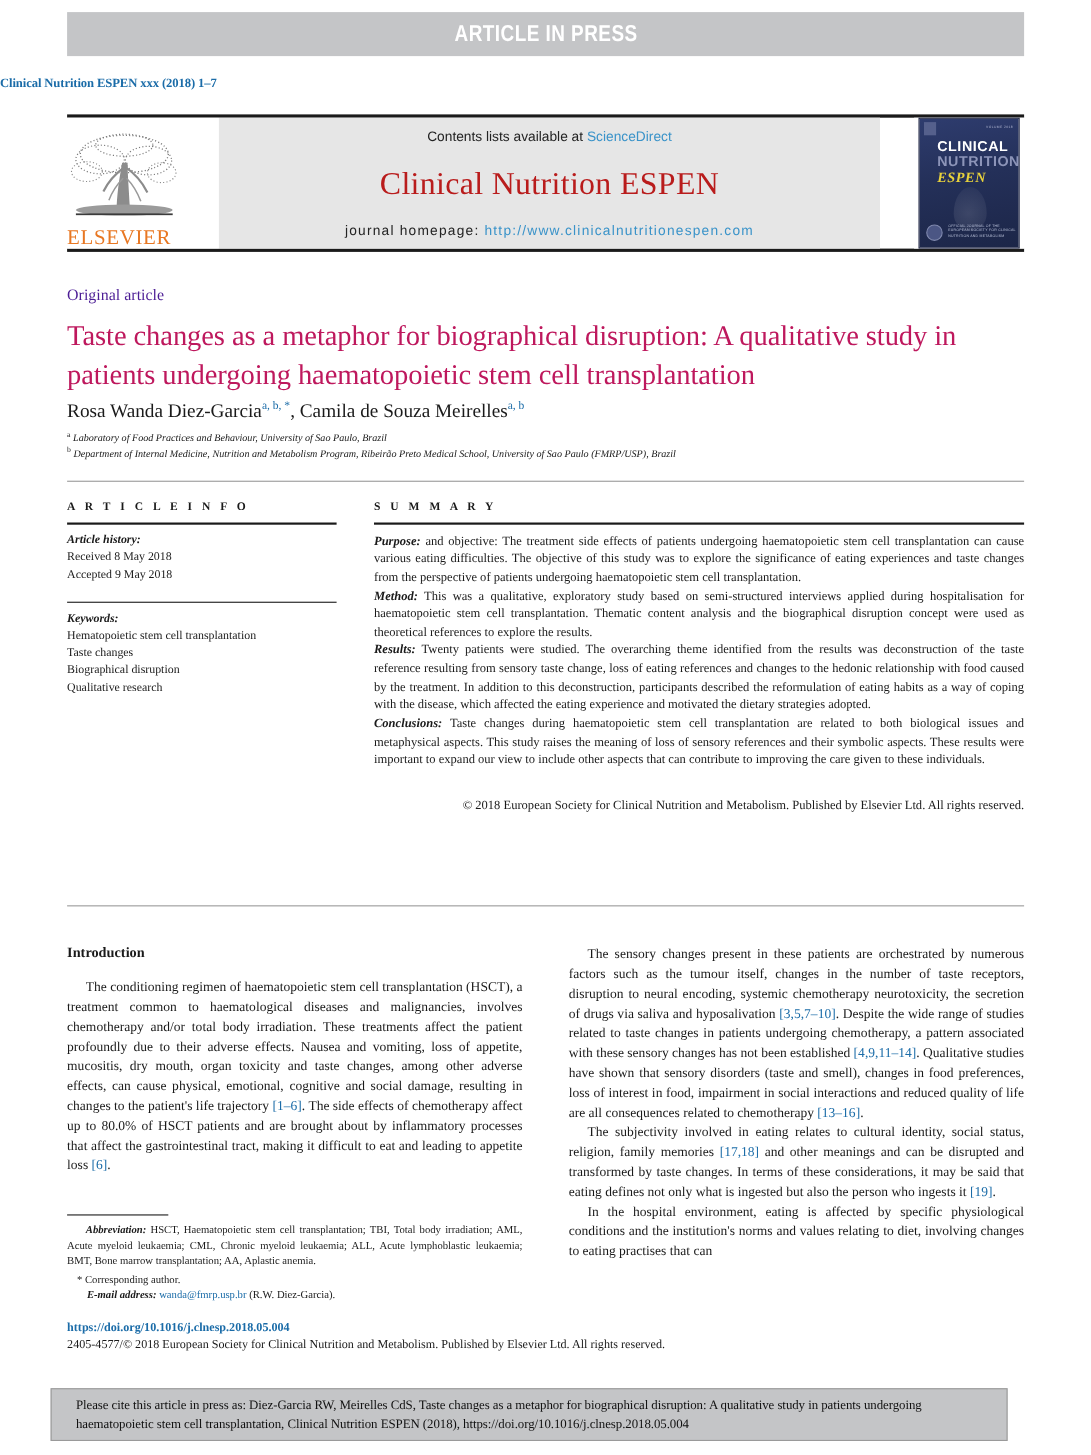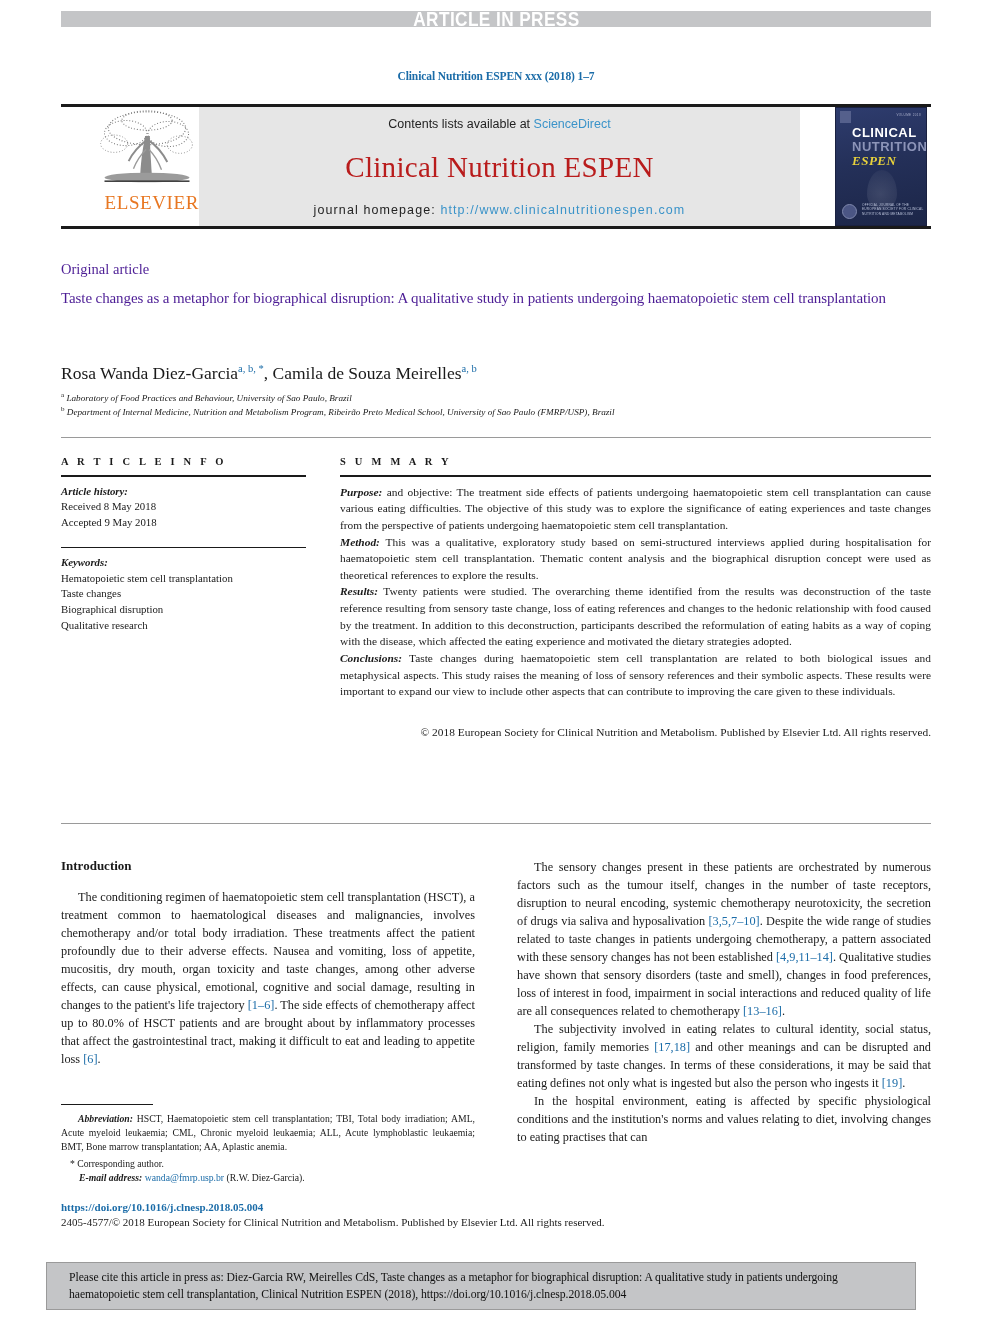--- a/index.html
+++ b/index.html
@@ -13,39 +13,39 @@
     position: relative;
     font-family: "Liberation Serif", serif;
     color: #000000;
     overflow: hidden;
   }
 
   
   .press-banner {
     position: absolute;
     left: 61px; top: 11px;
-    width: 870px; height: 16px;
+    width: 870px; height: 40px;
     background: #c4c5c7;
     display: flex; align-items: center; justify-content: center;
   }
   .press-banner span {
     font-family: "Liberation Sans", sans-serif;
     font-weight: bold;
     font-size: 21px;
     letter-spacing: 0.5px;
     color: #ffffff;
     transform: scaleX(0.82);
   }
 
   
   .running-head {
     position: absolute;
     left: 0; top: 70px;
     width: 992px;
-    text-align: center;
+    text-align: left;
     font-family: "Liberation Serif", serif;
     font-weight: bold;
     font-size: 11.5px;
     color: #1b6ca8;
     letter-spacing: -0.1px;
   }
 
   
   .masthead {
     position: absolute;
@@ -54,22 +54,22 @@
     border-top: 3px solid #1a1a1a;
     border-bottom: 3px solid #1a1a1a;
     height: 125px;
     display: flex;
     align-items: stretch;
   }
   .masthead-left {
     width: 138px;
     background: #ffffff;
     display: flex; flex-direction: column;
-    align-items: flex-end; justify-content: flex-end;
-    padding-bottom: 14px;
+    align-items: flex-start; justify-content: flex-end;
+    padding-bottom: 0;
     flex: 0 0 138px;
   }
   .elsevier-tree { width: 104px; height: 88px; display:block; }
   .elsevier-word {
     font-family: "Liberation Serif", serif;
     font-size: 19px;
     letter-spacing: 0.6px;
     color: #e87722;
     line-height: 1;
     margin-top: 1px;
@@ -153,23 +153,23 @@
     font-size: 14.5px;
     color: #4c1d95;
   }
 
   
   .paper-title {
     position: absolute;
     left: 61px; top: 288px;
     width: 830px;
     font-family: "Liberation Serif", serif;
-    font-size: 15px;
+    font-size: 26px;
     line-height: 1.36;
-    color: #4c1d95;
+    color: #be185d;
     letter-spacing: -0.1px;
   }
 
   
   .authors {
     position: absolute;
     left: 61px; top: 363px;
     width: 860px;
     font-family: "Liberation Serif", serif;
     font-size: 17.5px;

